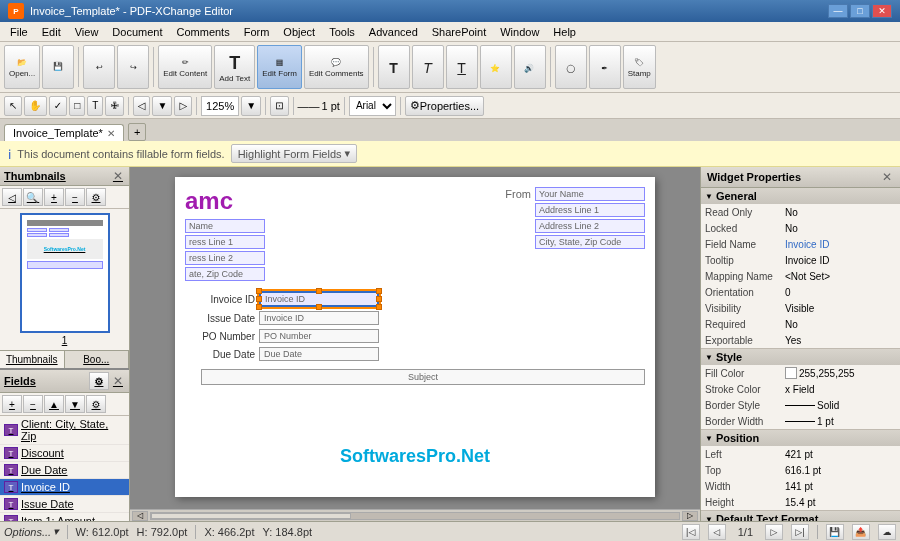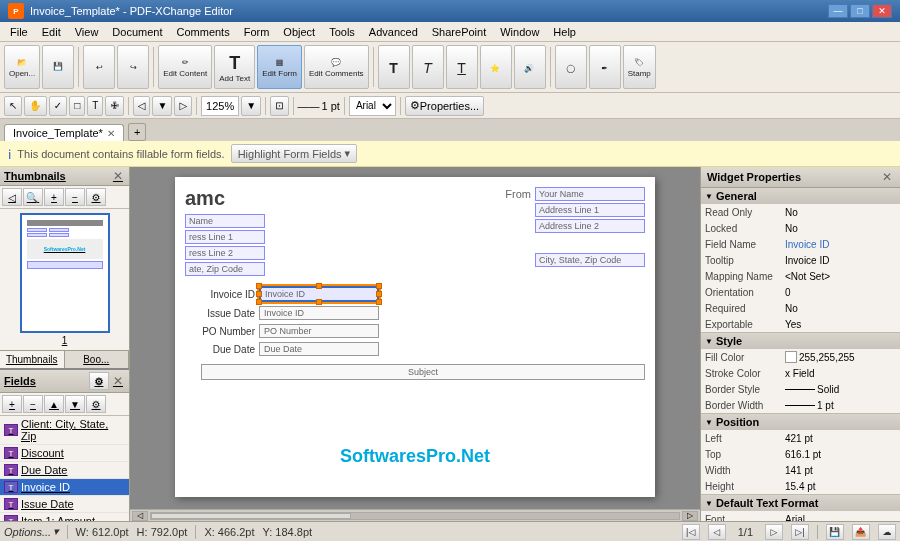--- a/index.html
+++ b/index.html
@@ -360,21 +360,21 @@
         </div>
       </div>
     </div>
 
     <div class="doc-area">
       <div class="doc-scroll">
         <div class="doc-page">
 
           <div class="doc-header-area">
             <div>
-              <div style="font-size:20px;font-weight:bold;color:#404040;">amc</div>
+              <div style="font-size:24px;font-weight:bold;color:#a21caf;">amc</div>
 
               <div style="margin-top:4px;">
                 <div class="form-field" style="margin-bottom:2px;width:80px;">Name</div>
                 <div class="form-field" style="margin-bottom:2px;width:80px;">ress Line 1</div>
                 <div class="form-field" style="margin-bottom:2px;width:80px;">ress Line 2</div>
                 <div class="form-field" style="margin-bottom:2px;width:80px;">ate, Zip Code</div>
               </div>
             </div>
             <div>
               <div class="from-row">
@@ -382,21 +382,21 @@
                 <div class="form-field" style="width:110px;">Your Name</div>
               </div>
               <div class="from-row" style="margin-top:2px;">
                 <span class="from-label"></span>
                 <div class="form-field" style="width:110px;">Address Line 1</div>
               </div>
               <div class="from-row" style="margin-top:2px;">
                 <span class="from-label"></span>
                 <div class="form-field" style="width:110px;">Address Line 2</div>
               </div>
-              <div class="from-row" style="margin-top:20px;">
+              <div class="from-row" style="margin-top:2px;">
                 <span class="from-label"></span>
                 <div class="form-field" style="width:110px;">City, State, Zip Code</div>
               </div>
             </div>
           </div>
 
           <div class="invoice-details">
 
             <div class="detail-row">
               <span class="detail-label">Invoice ID</span>
@@ -475,20 +475,24 @@
           <span class="prop-label">Tooltip</span>
           <span class="prop-value">Invoice ID</span>
         </div>
         <div class="prop-row">
           <span class="prop-label">Mapping Name</span>
           <span class="prop-value">&lt;Not Set&gt;</span>
         </div>
         <div class="prop-row">
           <span class="prop-label">Orientation</span>
           <span class="prop-value">0</span>
+        </div>
+        <div class="prop-row">
+          <span class="prop-label">Visibility</span>
+          <span class="prop-value">Visible</span>
         </div>
         <div class="prop-row">
           <span class="prop-label">Required</span>
           <span class="prop-value">No</span>
         </div>
         <div class="prop-row">
           <span class="prop-label">Exportable</span>
           <span class="prop-value">Yes</span>
         </div>
       </div>

